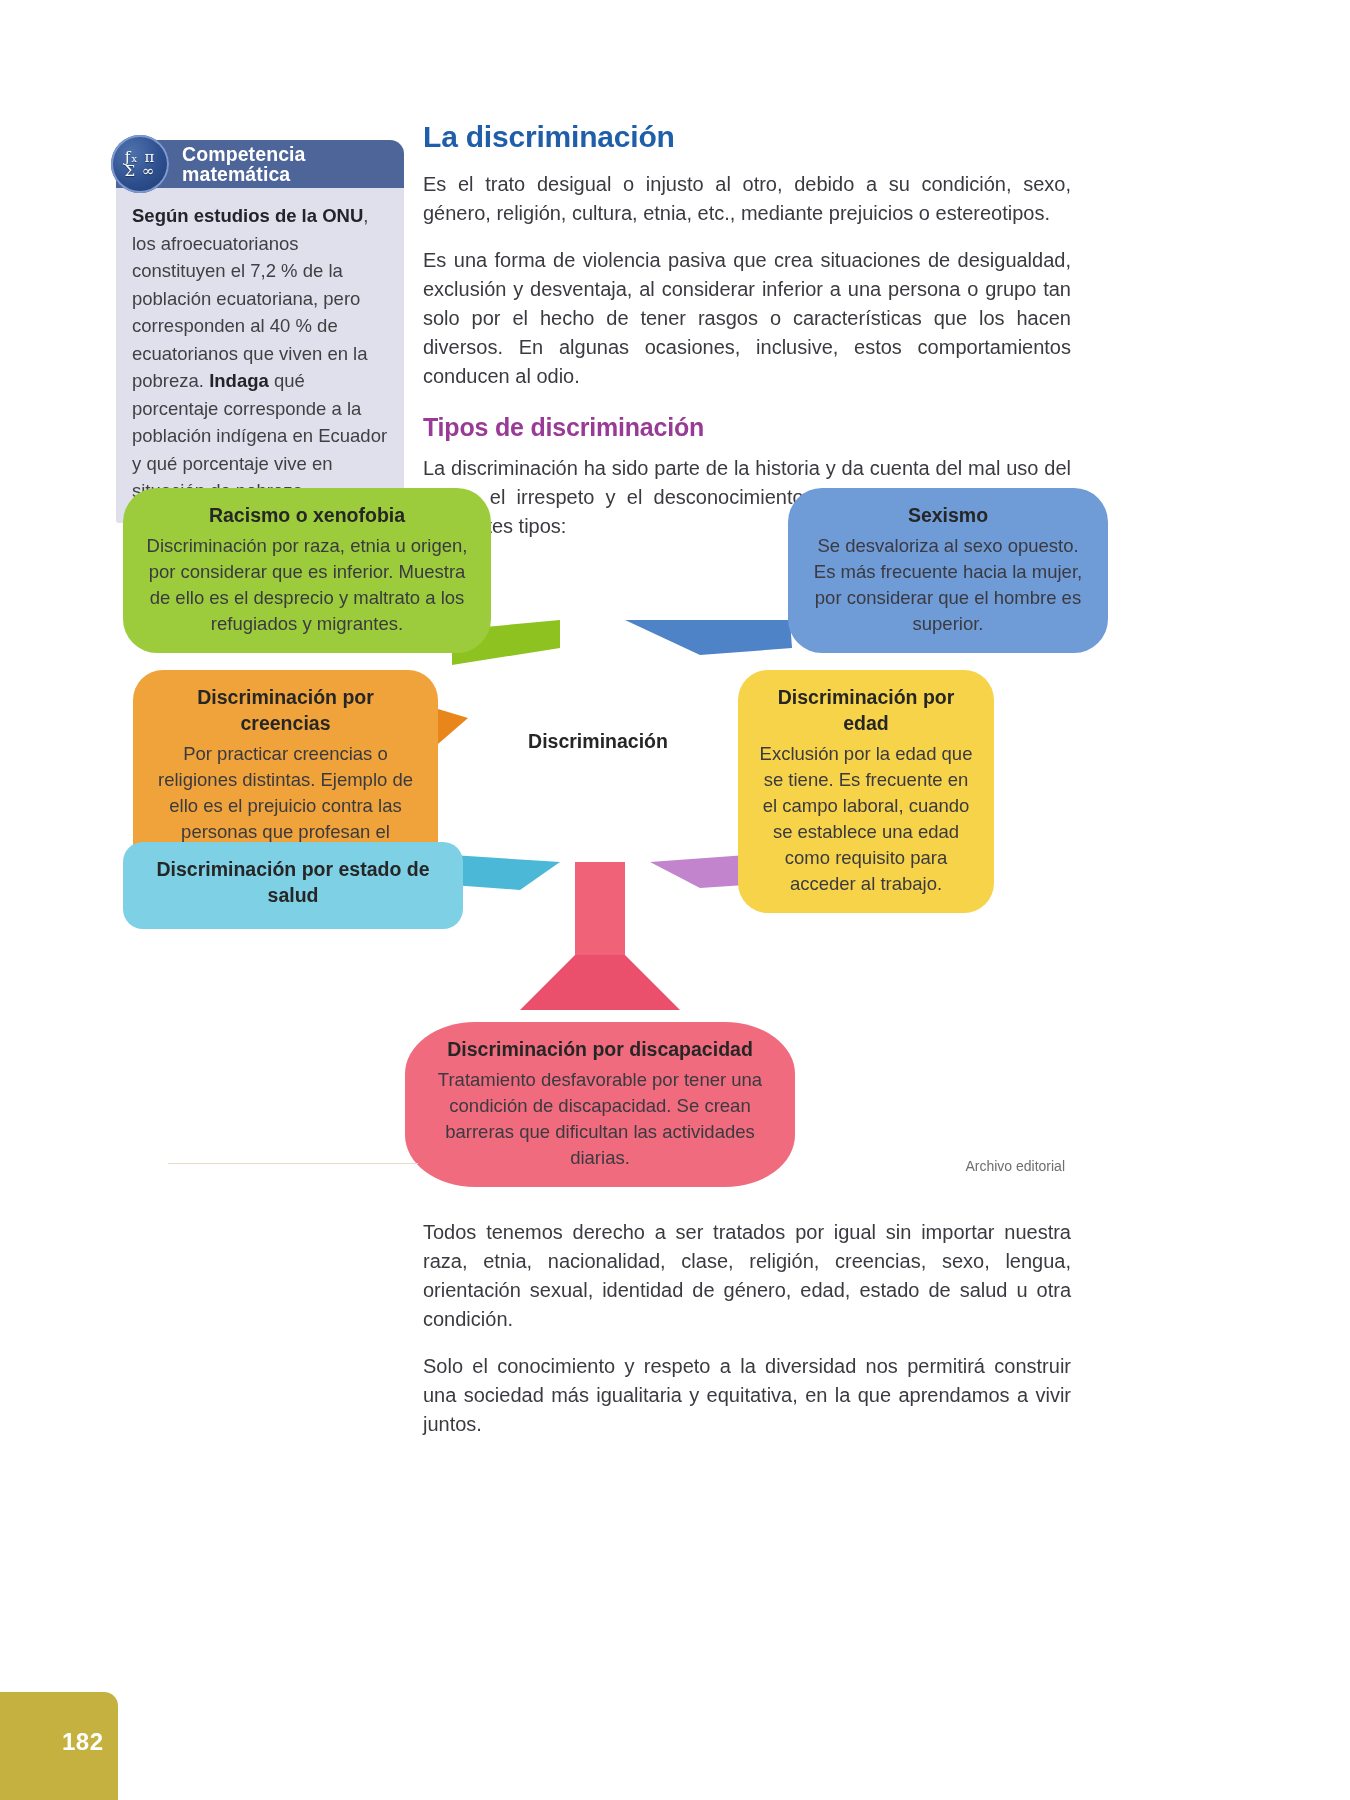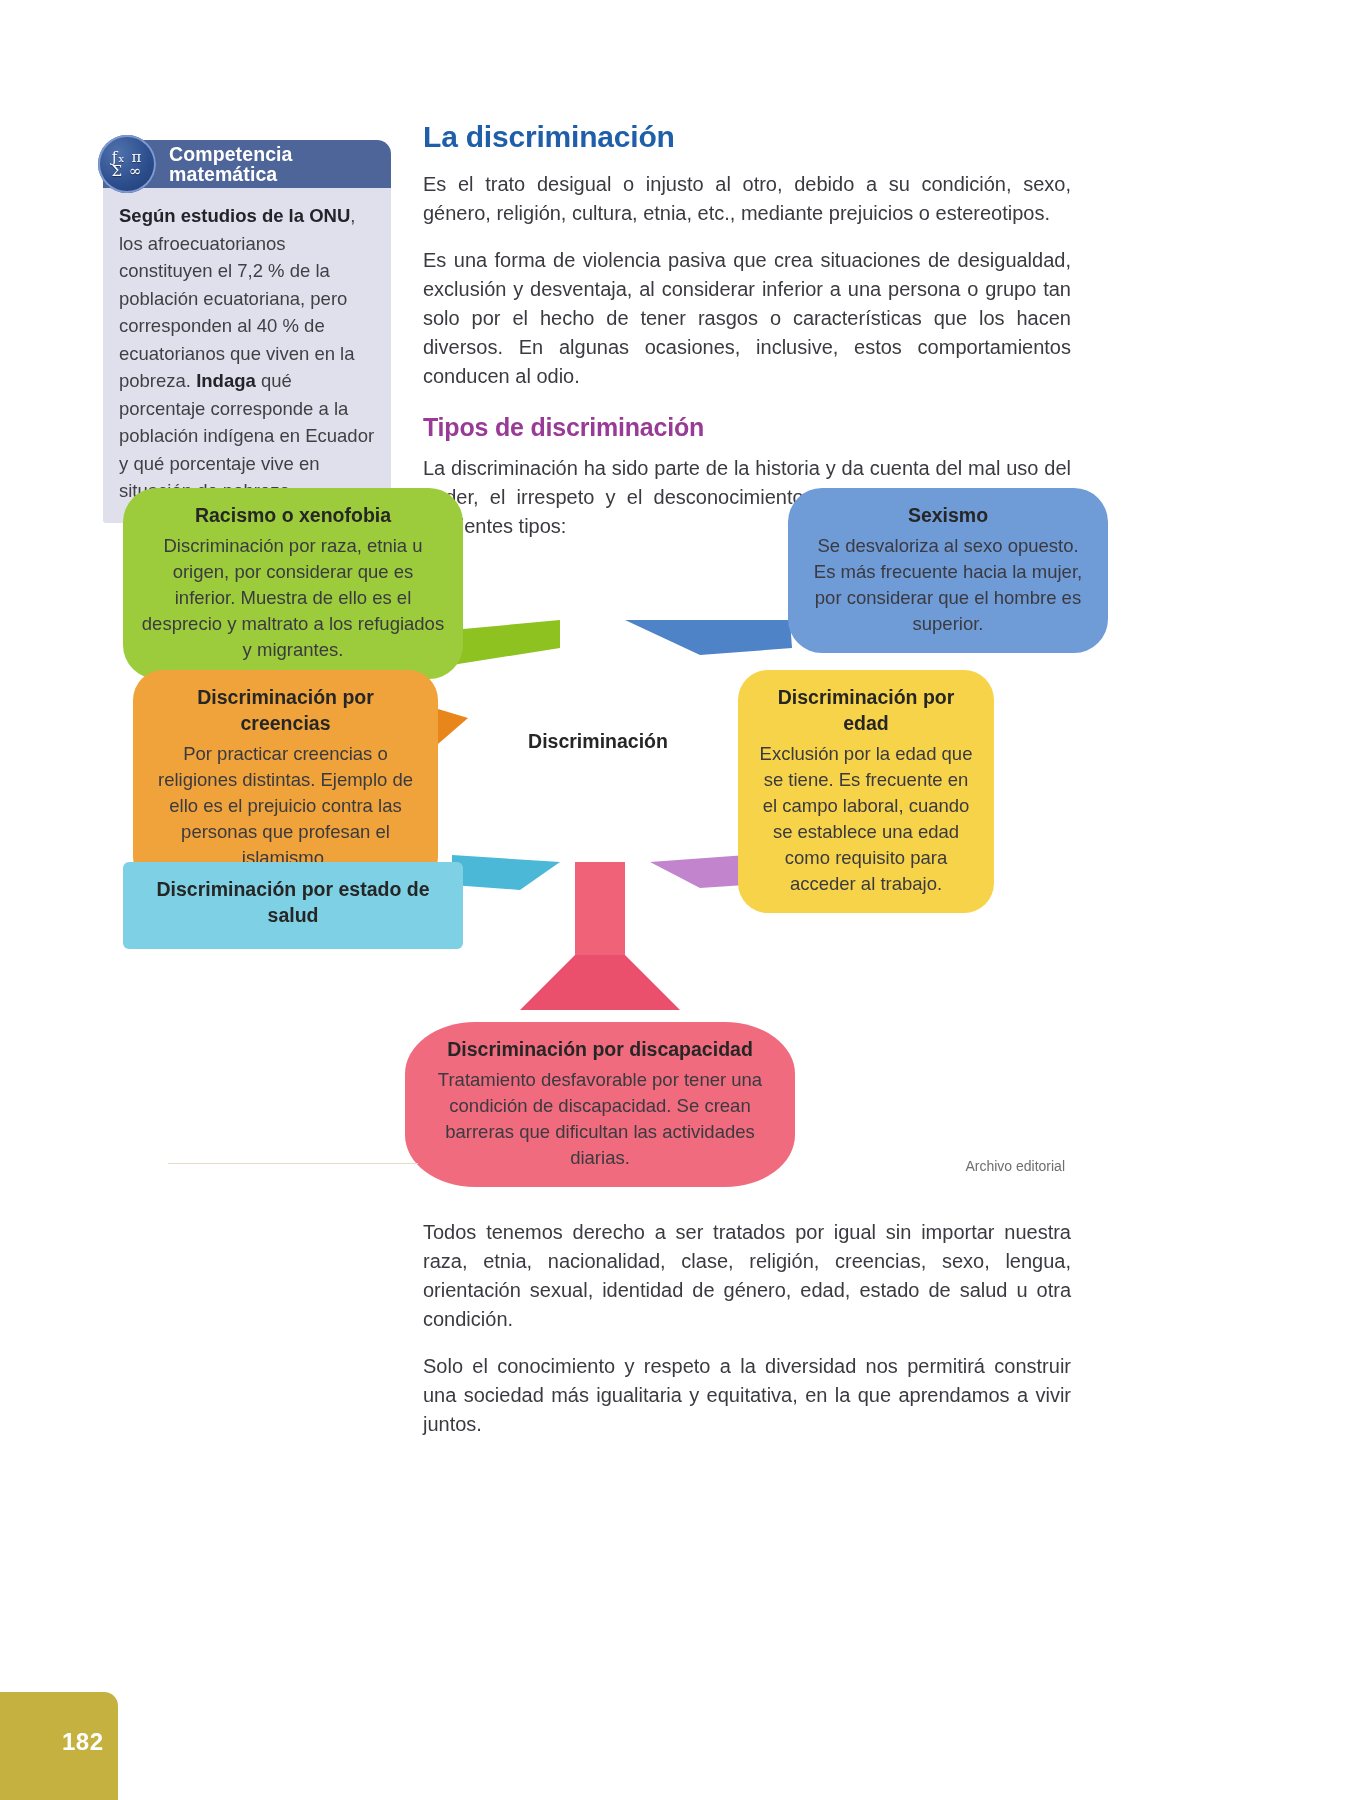--- a/index.html
+++ b/index.html
@@ -5,21 +5,21 @@
   html,body{margin:0;padding:0;}
   body{
     width:1350px;height:1800px;position:relative;background:#ffffff;
     font-family:"Liberation Sans","DejaVu Sans",sans-serif;
     overflow:hidden;
   }
   .page{position:absolute;inset:0;}
 
   
   #aside-card{
-    position:absolute;left:103px;top:140px;width:288px;
+    position:absolute;left:116px;top:140px;width:288px;
   }
   .aside-head{
     position:relative;background:#4d6598;border-radius:14px 14px 0 0;
     height:48px;padding:4px 10px 4px 66px;box-sizing:border-box;
     display:flex;align-items:center;
   }
   .aside-head-title{
     color:#ffffff;font-weight:bold;font-size:19.5px;line-height:20px;
     letter-spacing:.1px;
   }
@@ -141,41 +141,41 @@
       <path d="M920,232 L862,250 L920,300 Z" fill="#f2c31b"></path>
 
       <path d="M452,385 L560,392 L520,420 L452,415 Z" fill="#4ab8d6"></path>
 
       <path d="M790,382 L650,392 L700,418 L792,412 Z" fill="#c184cd"></path>
 
       <path d="M575,392 L625,392 L625,500 L575,500 Z" fill="#ef6277"></path>
       <path d="M520,540 L680,540 L625,485 L575,485 Z" fill="#ea4f6b"></path>
     </svg>
 
-    <div class="bub" style="left:123px;top:18px;width:340px;background:#9ccc3c;border-radius:34px;">
+    <div class="bub" style="left:123px;top:18px;width:368px;background:#9ccc3c;border-radius:34px;">
       <div class="t">Racismo o xenofobia</div>
       <div class="d">Discriminación por raza, etnia u origen, por considerar que es inferior. Muestra de ello es el desprecio y maltrato a los refugiados y migrantes.</div>
     </div>
 
     <div class="bub" style="left:755px;top:18px;width:320px;background:#6f9bd6;border-radius:34px;margin-left:33px;">
       <div class="t">Sexismo</div>
       <div class="d">Se desvaloriza al sexo opuesto. Es más frecuente hacia la mujer, por considerar que el hombre es superior.</div>
     </div>
 
     <div class="bub" style="left:133px;top:200px;width:305px;background:#f0a33a;border-radius:30px;">
       <div class="t">Discriminación por creencias</div>
       <div class="d">Por practicar creencias o religiones distintas. Ejemplo de ello es el prejuicio contra las personas que profesan el islamismo.</div>
     </div>
 
     <div class="bub" style="left:738px;top:200px;width:256px;background:#f7d349;border-radius:30px;">
       <div class="t">Discriminación por edad</div>
       <div class="d">Exclusión por la edad que se tiene. Es frecuente en el campo laboral, cuando se establece una edad como requisito para acceder al trabajo.</div>
     </div>
 
-    <div class="bub" style="left:123px;top:392px;width:340px;background:#7ed0e4;border-radius:6px;">
+    <div class="bub" style="left:123px;top:372px;width:340px;background:#7ed0e4;border-radius:20px;">
       <div class="t">Discriminación por estado de salud</div>
     </div>
 
 
     <div class="bub" style="left:405px;top:552px;width:390px;background:#f06b7e;border-radius:70px/52px;">
       <div class="t">Discriminación por discapacidad</div>
       <div class="d">Tratamiento desfavorable por tener una condición de discapacidad. Se crean barreras que dificultan las actividades diarias.</div>
     </div>
 
   </div>

